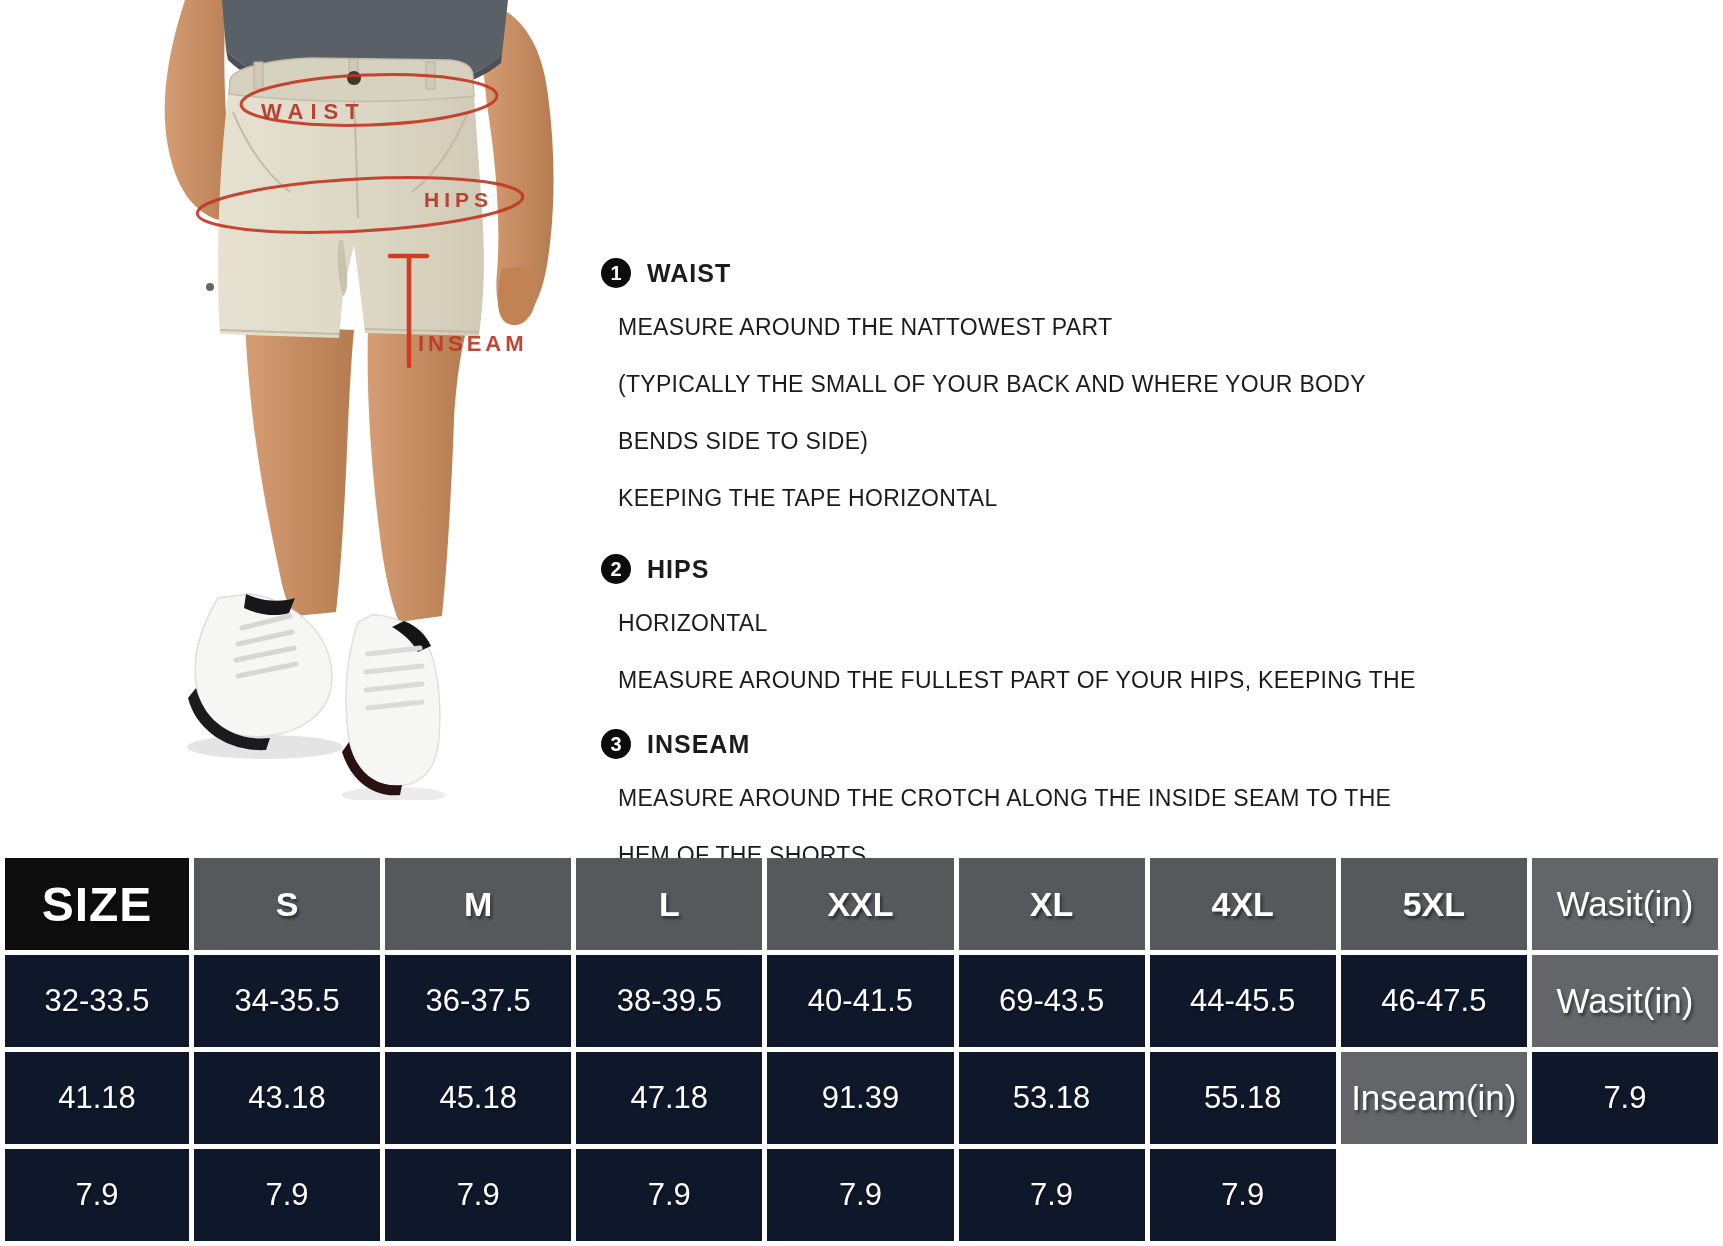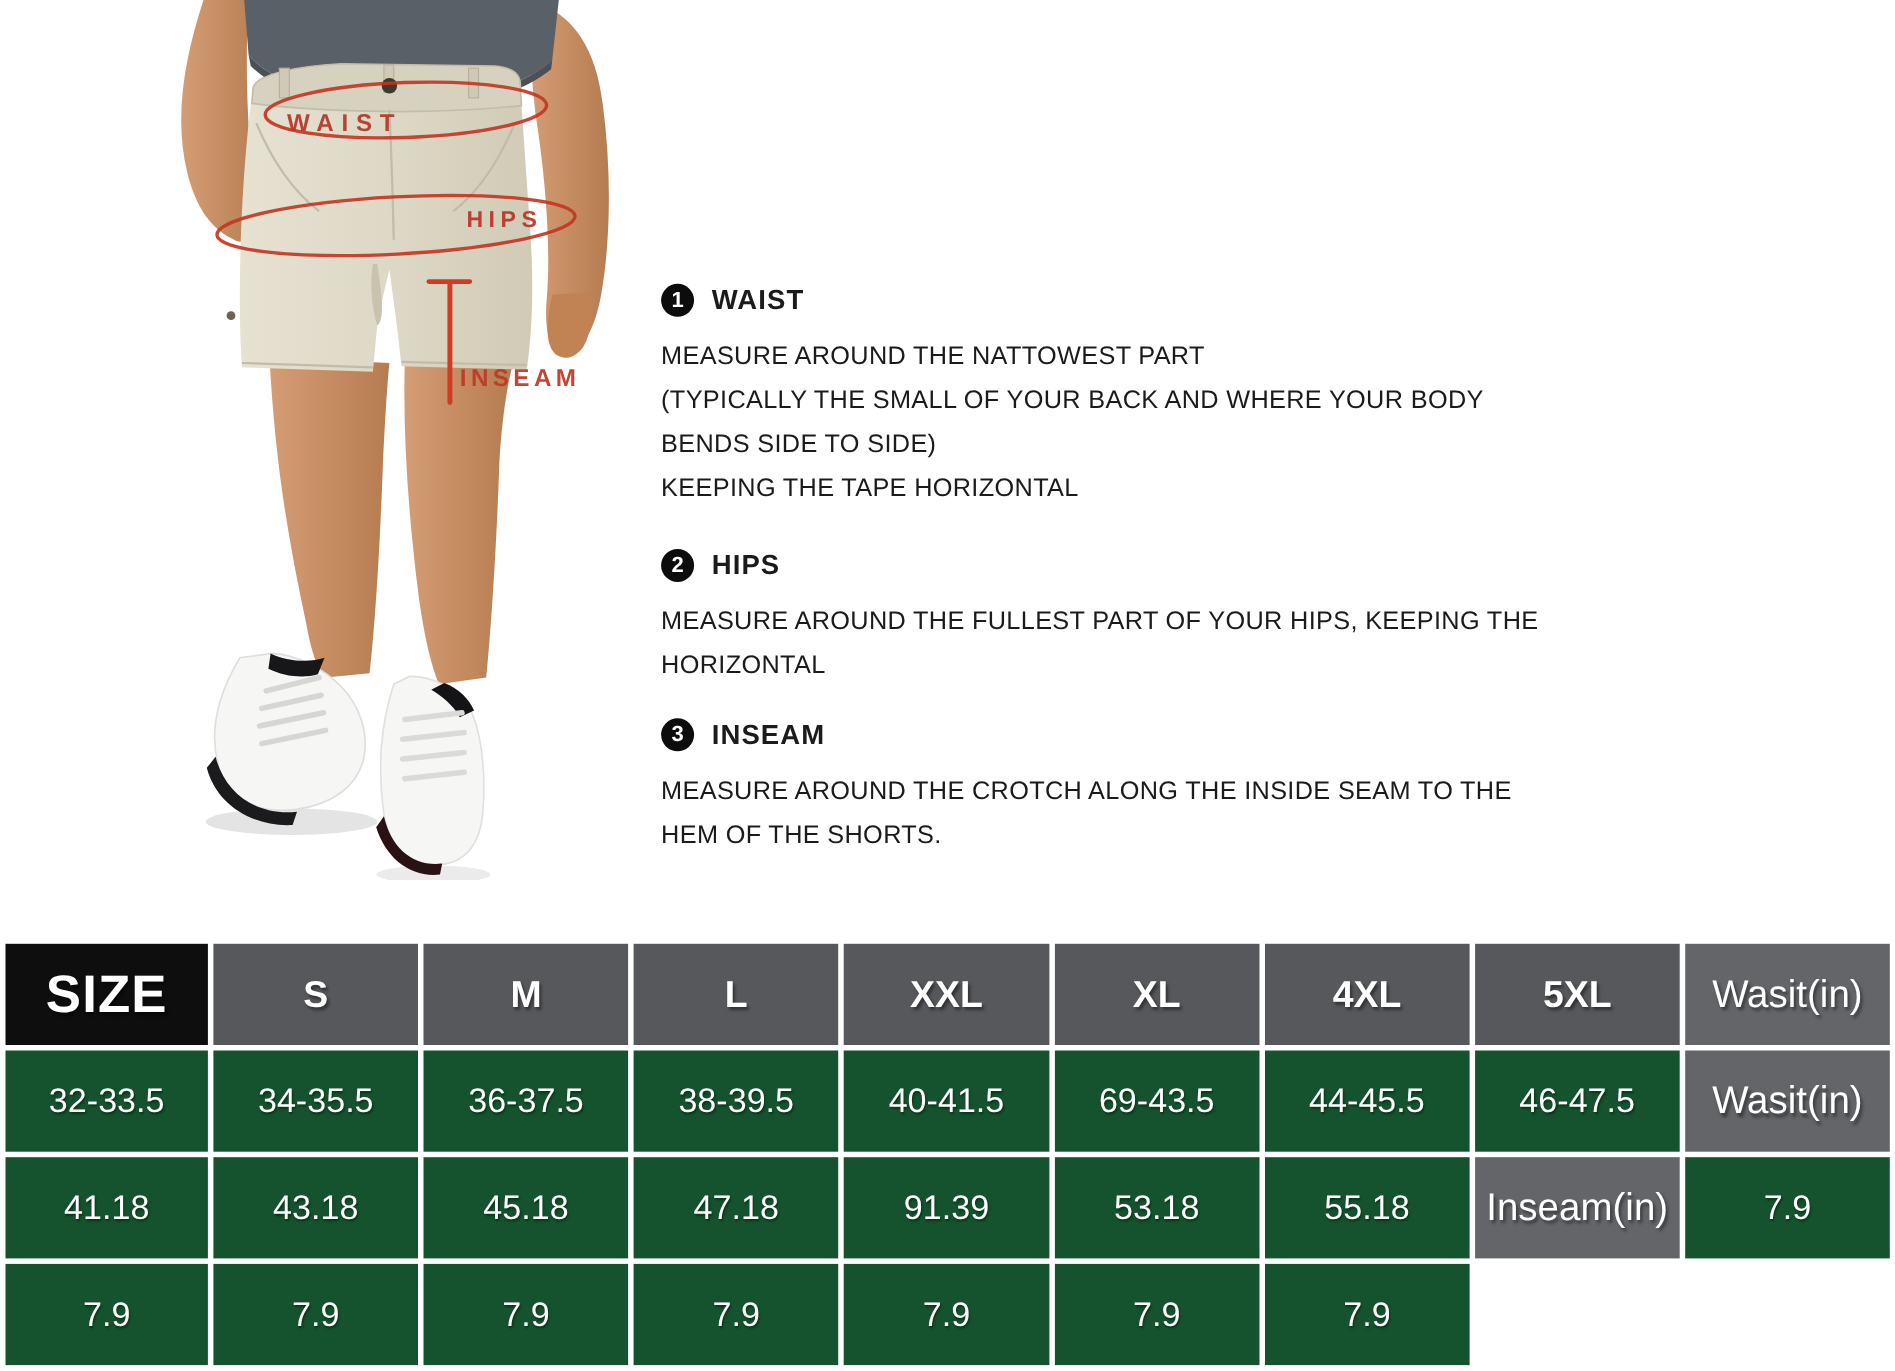--- a/index.html
+++ b/index.html
@@ -24,36 +24,36 @@
   .ins-section{margin:0;}
   .ins-section.s2{margin-top:34px;}
   .ins-section.s3{margin-top:27px;}
   .ins-head{display:flex;align-items:center;gap:16px;height:34px;margin-bottom:13px;}
   .num-circle{
     width:30px;height:30px;border-radius:50%;background:#0c0c0c;color:#fff;
     display:flex;align-items:center;justify-content:center;
     font-size:20px;font-weight:bold;flex:0 0 auto;
   }
   .ins-title{font-size:25px;font-weight:bold;letter-spacing:1px;}
-  .ins-line{margin:0;font-size:23px;line-height:40px;letter-spacing:.3px;white-space:nowrap;}
+  .ins-line{margin:17px;font-size:23px;line-height:40px;letter-spacing:.3px;white-space:nowrap;}
 
   
   .size-table{
     position:absolute;left:5px;right:5px;top:858px;bottom:5px;
     display:grid;grid-template-columns:184px repeat(8,1fr);
     grid-template-rows:repeat(4,1fr);gap:5px;
   }
   .cell{
     display:flex;align-items:center;justify-content:center;color:#ffffff;
     text-shadow:2px 3px 3px rgba(0,0,0,.45);
   }
   .cell.corner{background:#0e0e0e;font-size:48px;font-weight:bold;letter-spacing:1px;}
   .cell.head{background:#57585c;font-size:34px;font-weight:bold;}
   .cell.rlabel{background:#636569;font-size:35px;font-weight:normal;}
-  .cell.data{background:#14532d;font-size:31px;text-shadow:1px 2px 2px rgba(0,0,0,.4);}
+  .cell.data{background:#0f172a;font-size:31px;text-shadow:1px 2px 2px rgba(0,0,0,.4);}
 </style>
 </head>
 <body>
 
 <div class="photo-area">
   <svg width="470" height="800" viewBox="0 0 470 800">
     <defs>
       <linearGradient id="skinG" x1="0" y1="0" x2="1" y2="0">
         <stop offset="0" stop-color="#d59d75"></stop>
           <stop offset="1" stop-color="#b67c50"></stop>
@@ -138,22 +138,22 @@
     <p class="ins-line">(TYPICALLY THE SMALL OF YOUR BACK AND WHERE YOUR BODY</p>
     <p class="ins-line">BENDS SIDE TO SIDE)</p>
     <p class="ins-line">KEEPING THE TAPE HORIZONTAL</p>
   </section>
 
   <section class="ins-section s2">
     <div class="ins-head">
       <span class="num-circle">2</span>
       <span class="ins-title">HIPS</span>
     </div>
+    <p class="ins-line">HORIZONTAL</p>
     <p class="ins-line">MEASURE AROUND THE FULLEST PART OF YOUR HIPS, KEEPING THE</p>
-    <p class="ins-line">HORIZONTAL</p>
   </section>
 
   <section class="ins-section s3">
     <div class="ins-head">
       <span class="num-circle">3</span>
       <span class="ins-title">INSEAM</span>
     </div>
     <p class="ins-line">MEASURE AROUND THE CROTCH ALONG THE INSIDE SEAM TO THE</p>
     <p class="ins-line">HEM OF THE SHORTS.</p>
   </section>

